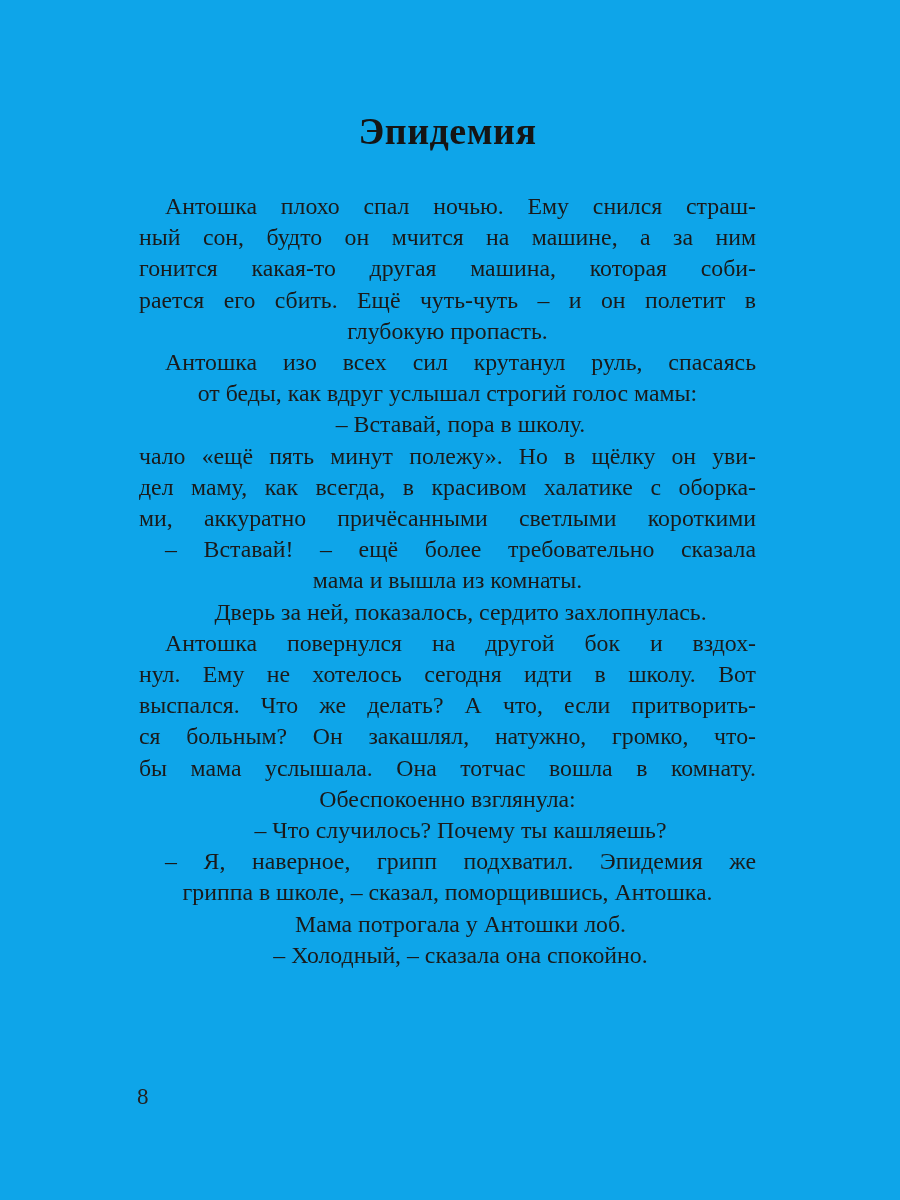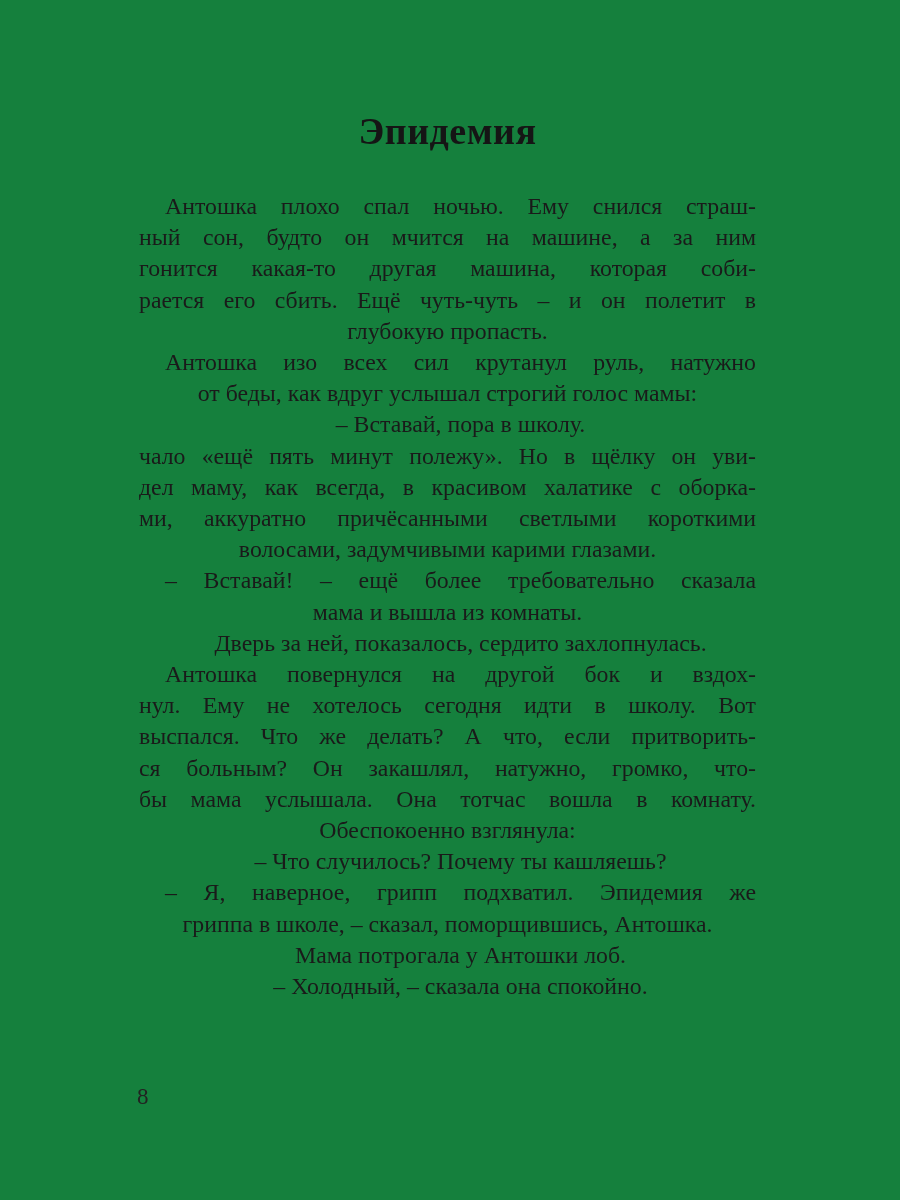--- a/index.html
+++ b/index.html
@@ -6,21 +6,21 @@
   html, body { margin: 0; padding: 0; }
   body {
     width: 900px;
     height: 1200px;
     background: #ffffff;
   }
   .page {
     position: relative;
     width: 900px;
     height: 1200px;
-    background: #15803d;
+    background: #0ea5e9;
     color: #1a1a1a;
     font-family: "Liberation Serif", "DejaVu Serif", serif;
     overflow: hidden;
   }
   .title {
     position: absolute;
     top: 108px;
     left: 139px;
     width: 617px;
     margin: 0;
@@ -57,27 +57,26 @@
 
 <div class="page">
   <h1 class="title">Эпидемия</h1>
 
   <div class="text">
       <div class="line indent just">Антошка плохо спал ночью. Ему снился страш-</div>
       <div class="line just">ный сон, будто он мчится на машине, а за ним</div>
       <div class="line just">гонится какая-то другая машина, которая соби-</div>
       <div class="line just">рается его сбить. Ещё чуть-чуть – и он полетит в</div>
       <div class="line">глубокую пропасть.</div>
-      <div class="line indent just">Антошка изо всех сил крутанул руль, натужно</div>
+      <div class="line indent just">Антошка изо всех сил крутанул руль, спасаясь</div>
       <div class="line">от беды, как вдруг услышал строгий голос мамы:</div>
       <div class="line indent">– Вставай, пора в школу.</div>
       <div class="line just">чало «ещё пять минут полежу». Но в щёлку он уви-</div>
       <div class="line just">дел маму, как всегда, в красивом халатике с оборка-</div>
       <div class="line just">ми, аккуратно причёсанными светлыми короткими</div>
-      <div class="line">волосами, задумчивыми карими глазами.</div>
       <div class="line indent just">– Вставай! – ещё более требовательно сказала</div>
       <div class="line">мама и вышла из комнаты.</div>
       <div class="line indent">Дверь за ней, показалось, сердито захлопнулась.</div>
       <div class="line indent just">Антошка повернулся на другой бок и вздох-</div>
       <div class="line just">нул. Ему не хотелось сегодня идти в школу. Вот</div>
       <div class="line just">выспался. Что же делать? А что, если притворить-</div>
       <div class="line just">ся больным? Он закашлял, натужно, громко, что-</div>
       <div class="line just">бы мама услышала. Она тотчас вошла в комнату.</div>
       <div class="line">Обеспокоенно взглянула:</div>
       <div class="line indent">– Что случилось? Почему ты кашляешь?</div>

